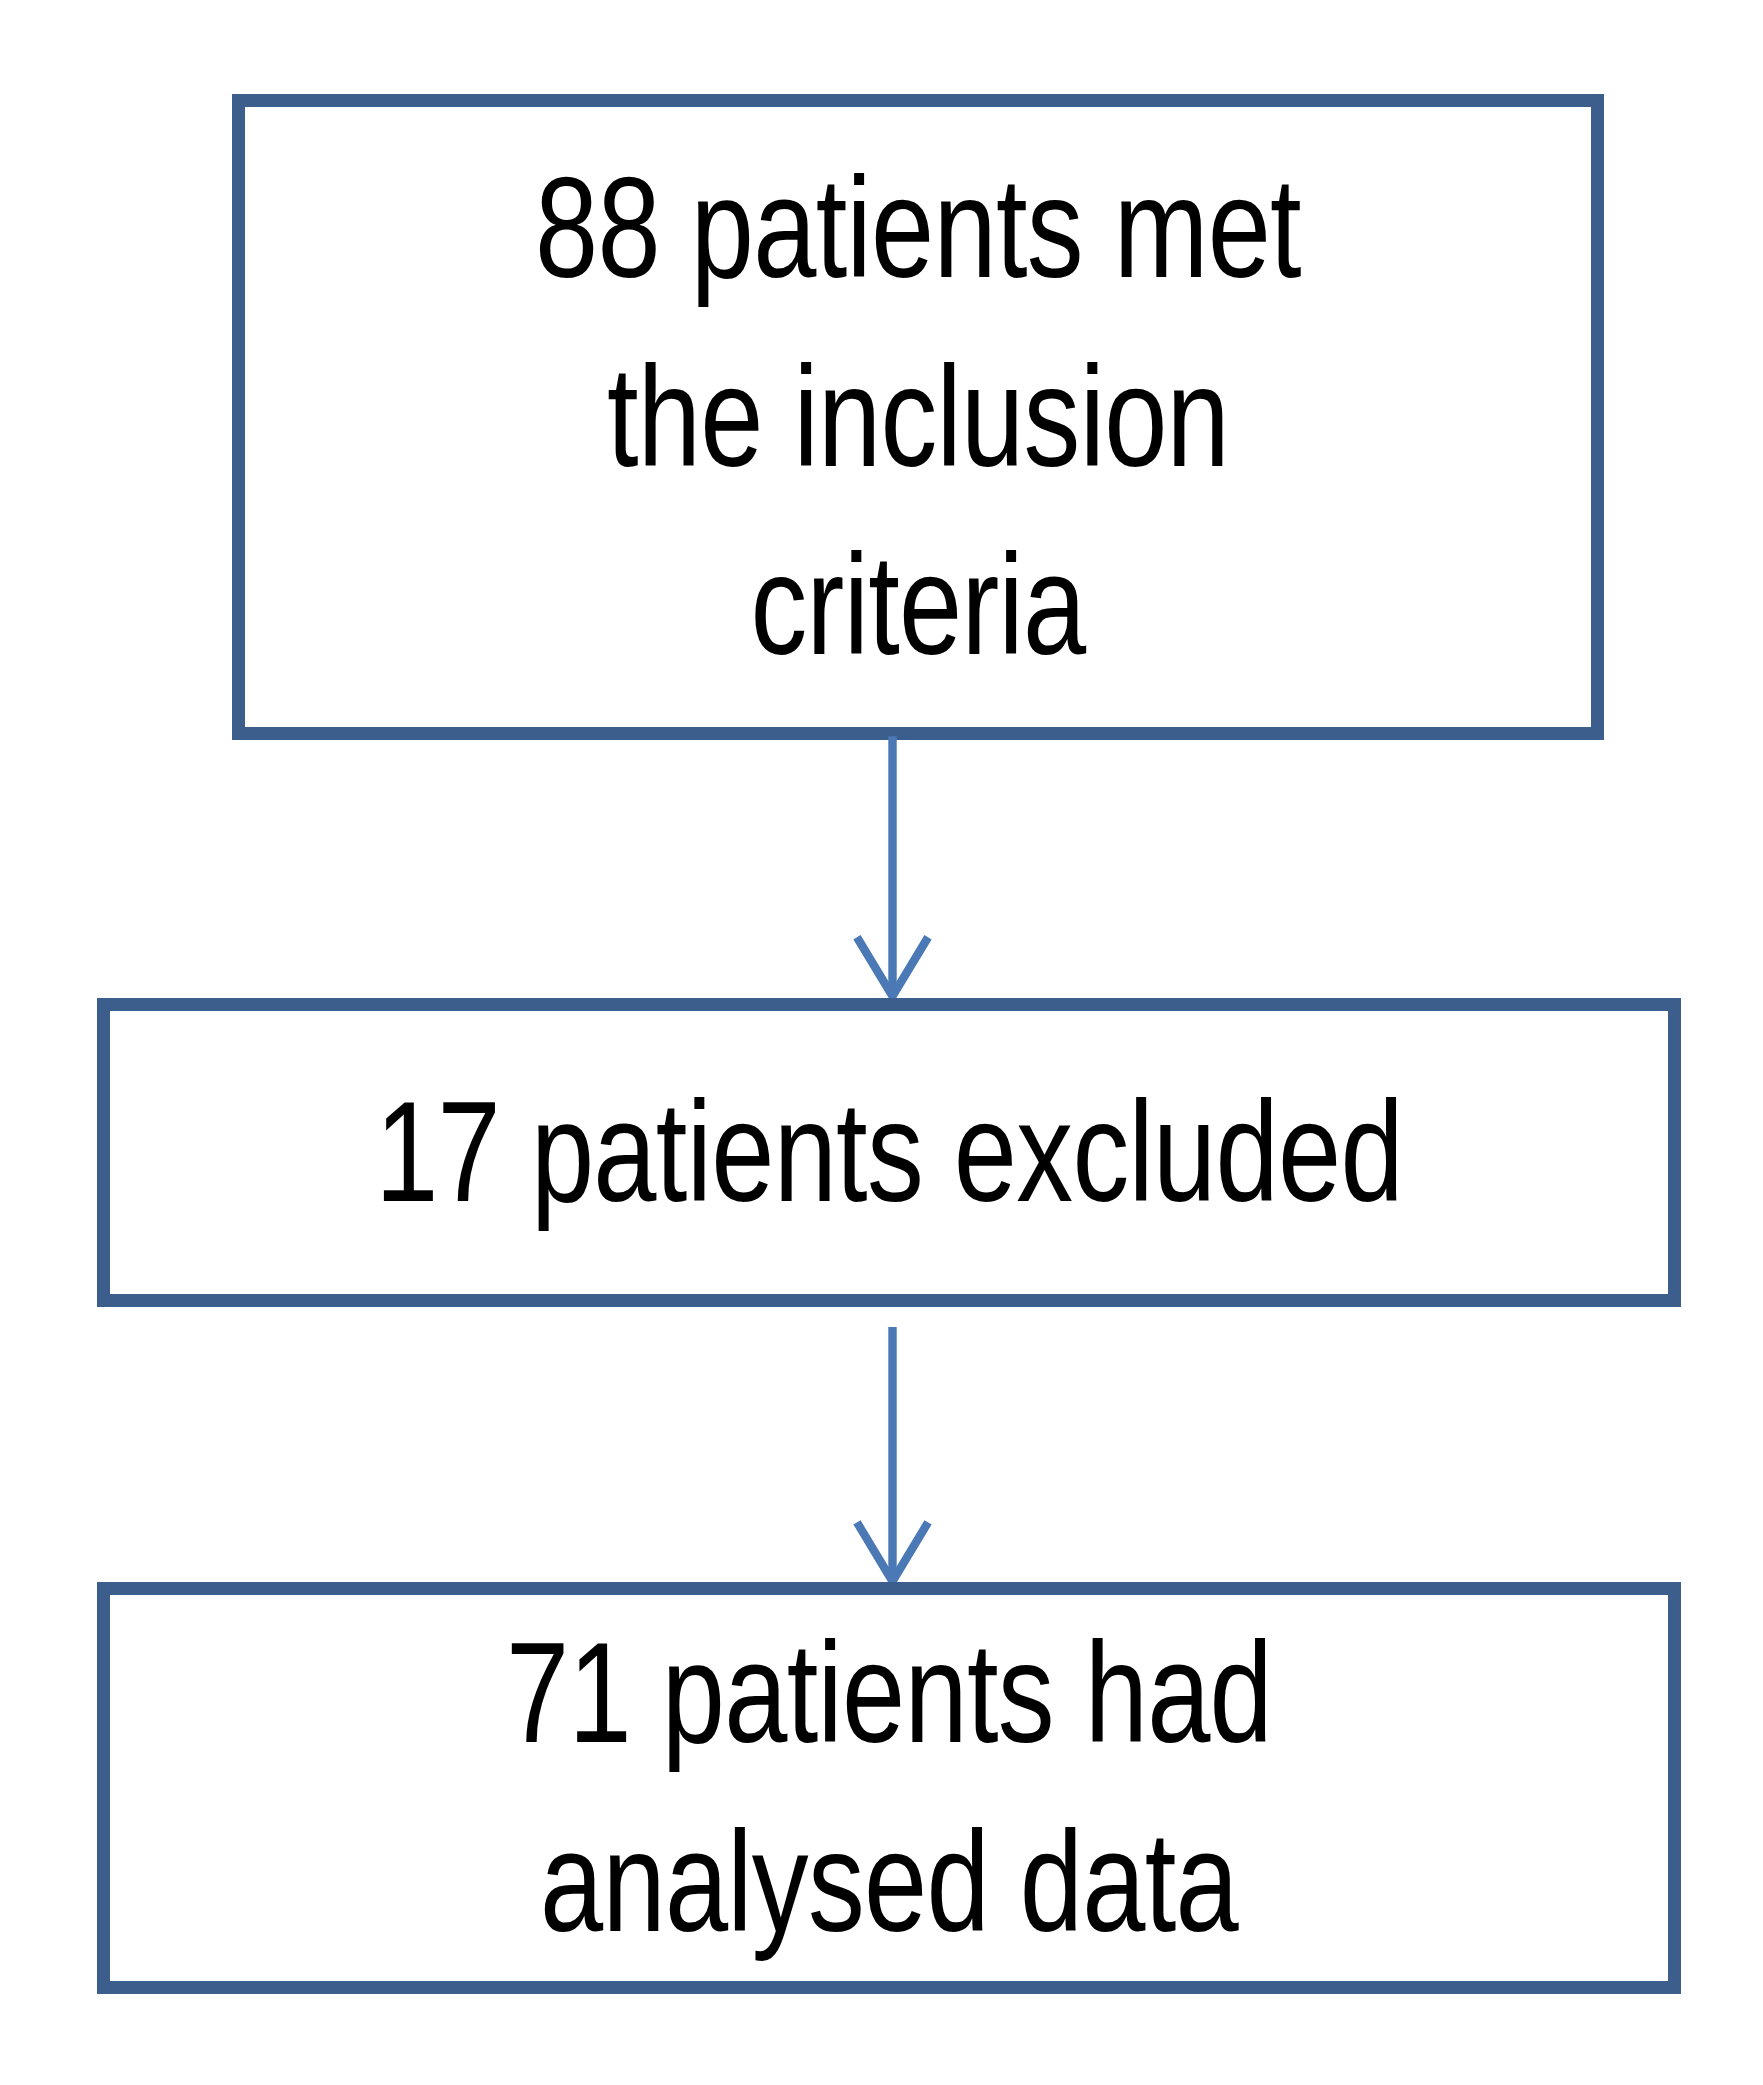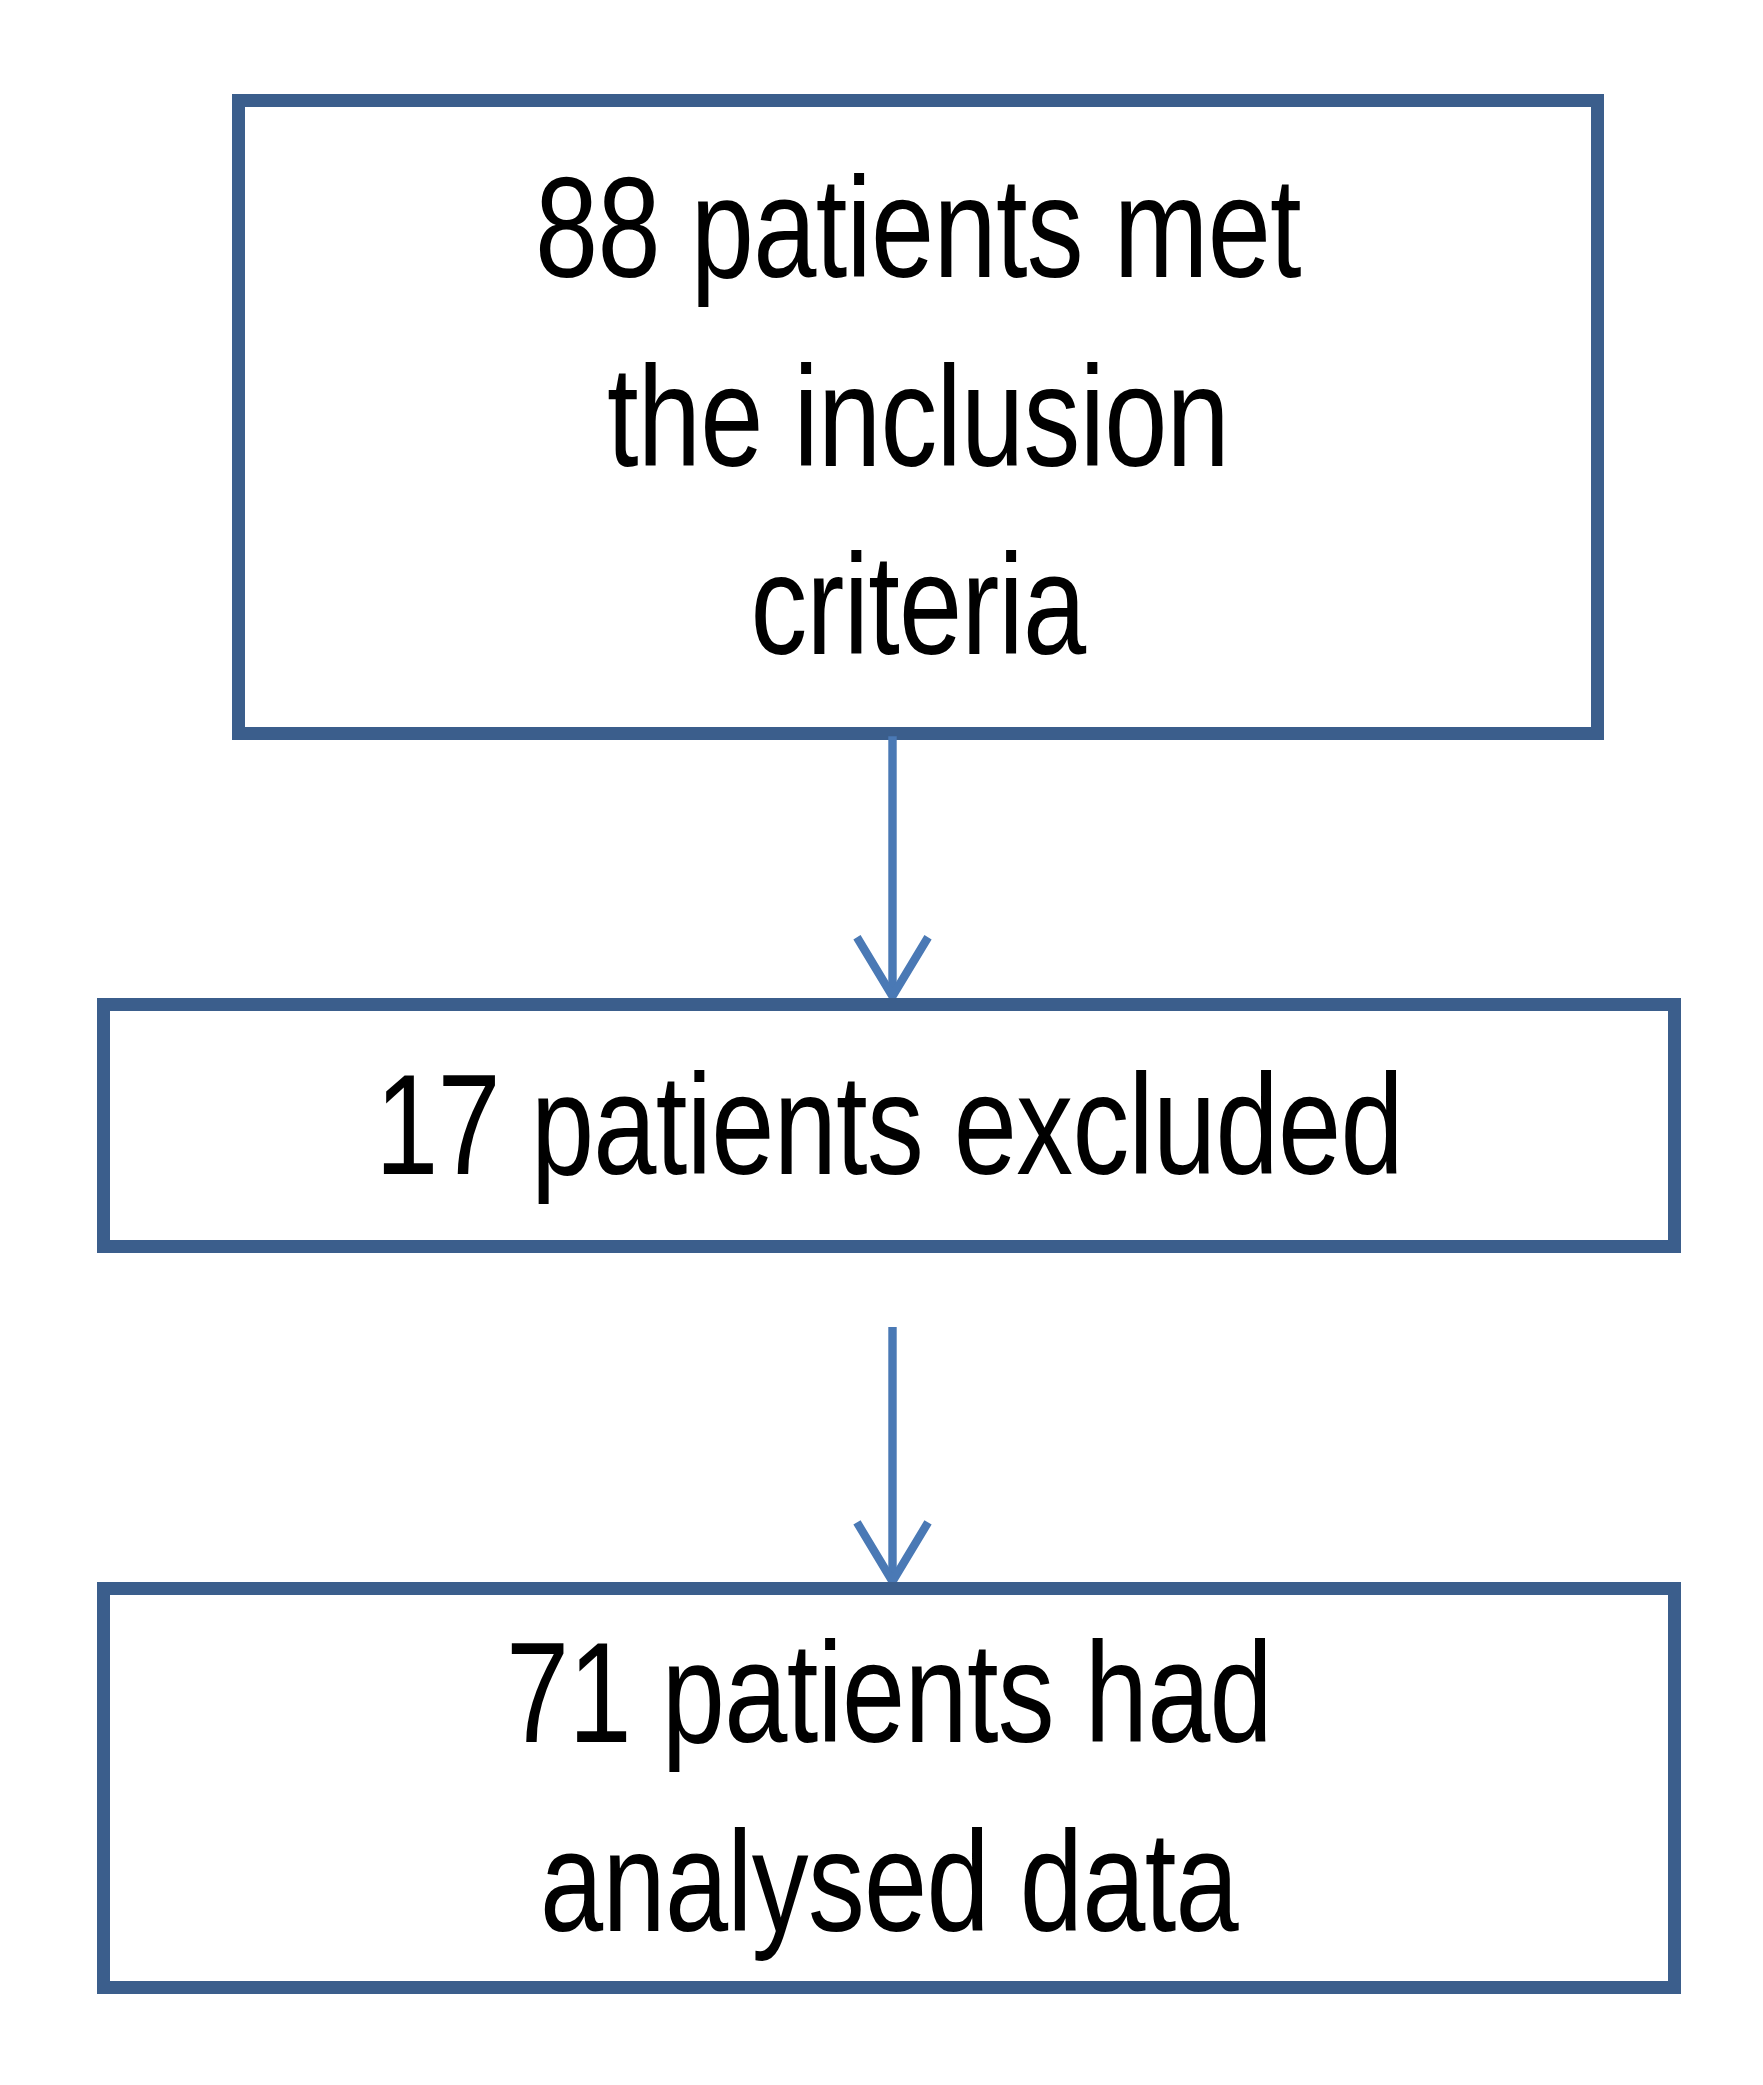--- a/index.html
+++ b/index.html
@@ -54,21 +54,21 @@
     height: 646px;
     align-items: center;
   }
   #box-inclusion .box-text { font-size: 142px; }
 
   
   #box-excluded {
     left: 97px;
     top: 998px;
     width: 1584px;
-    height: 255px;
+    height: 309px;
   }
   #box-excluded .box-text { font-size: 142px; }
 
   
   #box-analysed {
     left: 97px;
     top: 1582px;
     width: 1584px;
     height: 412px;
   }

